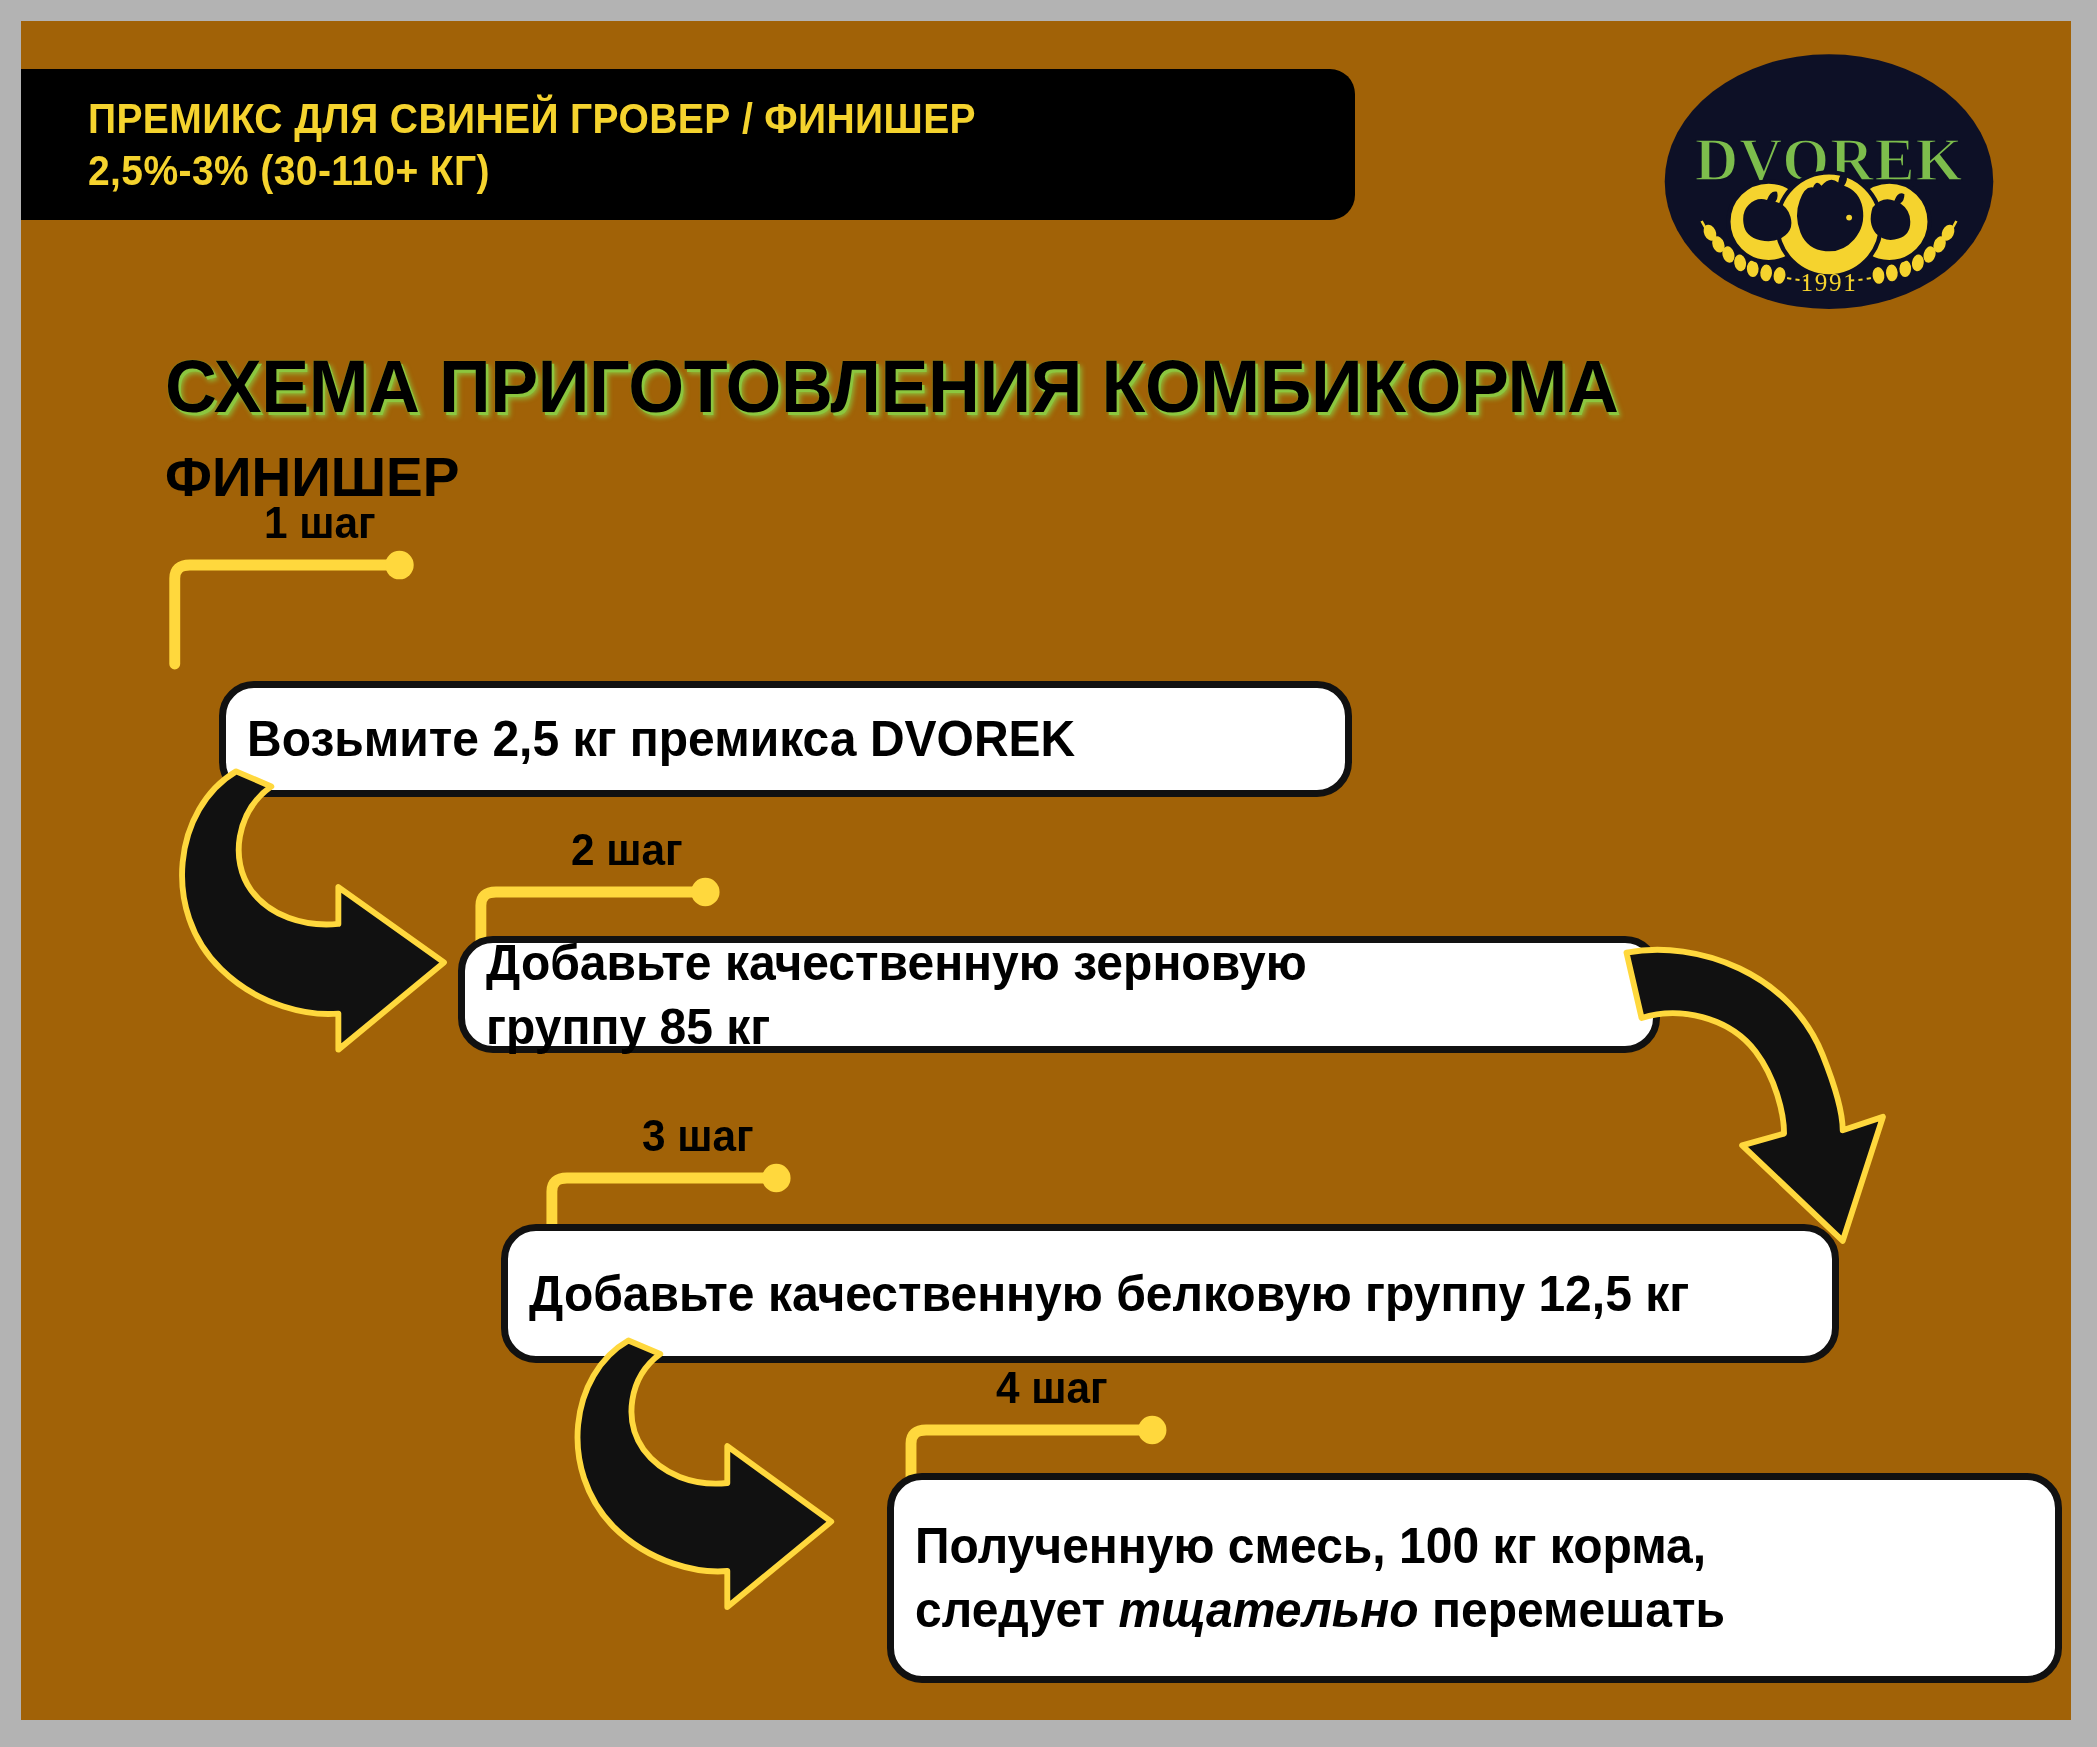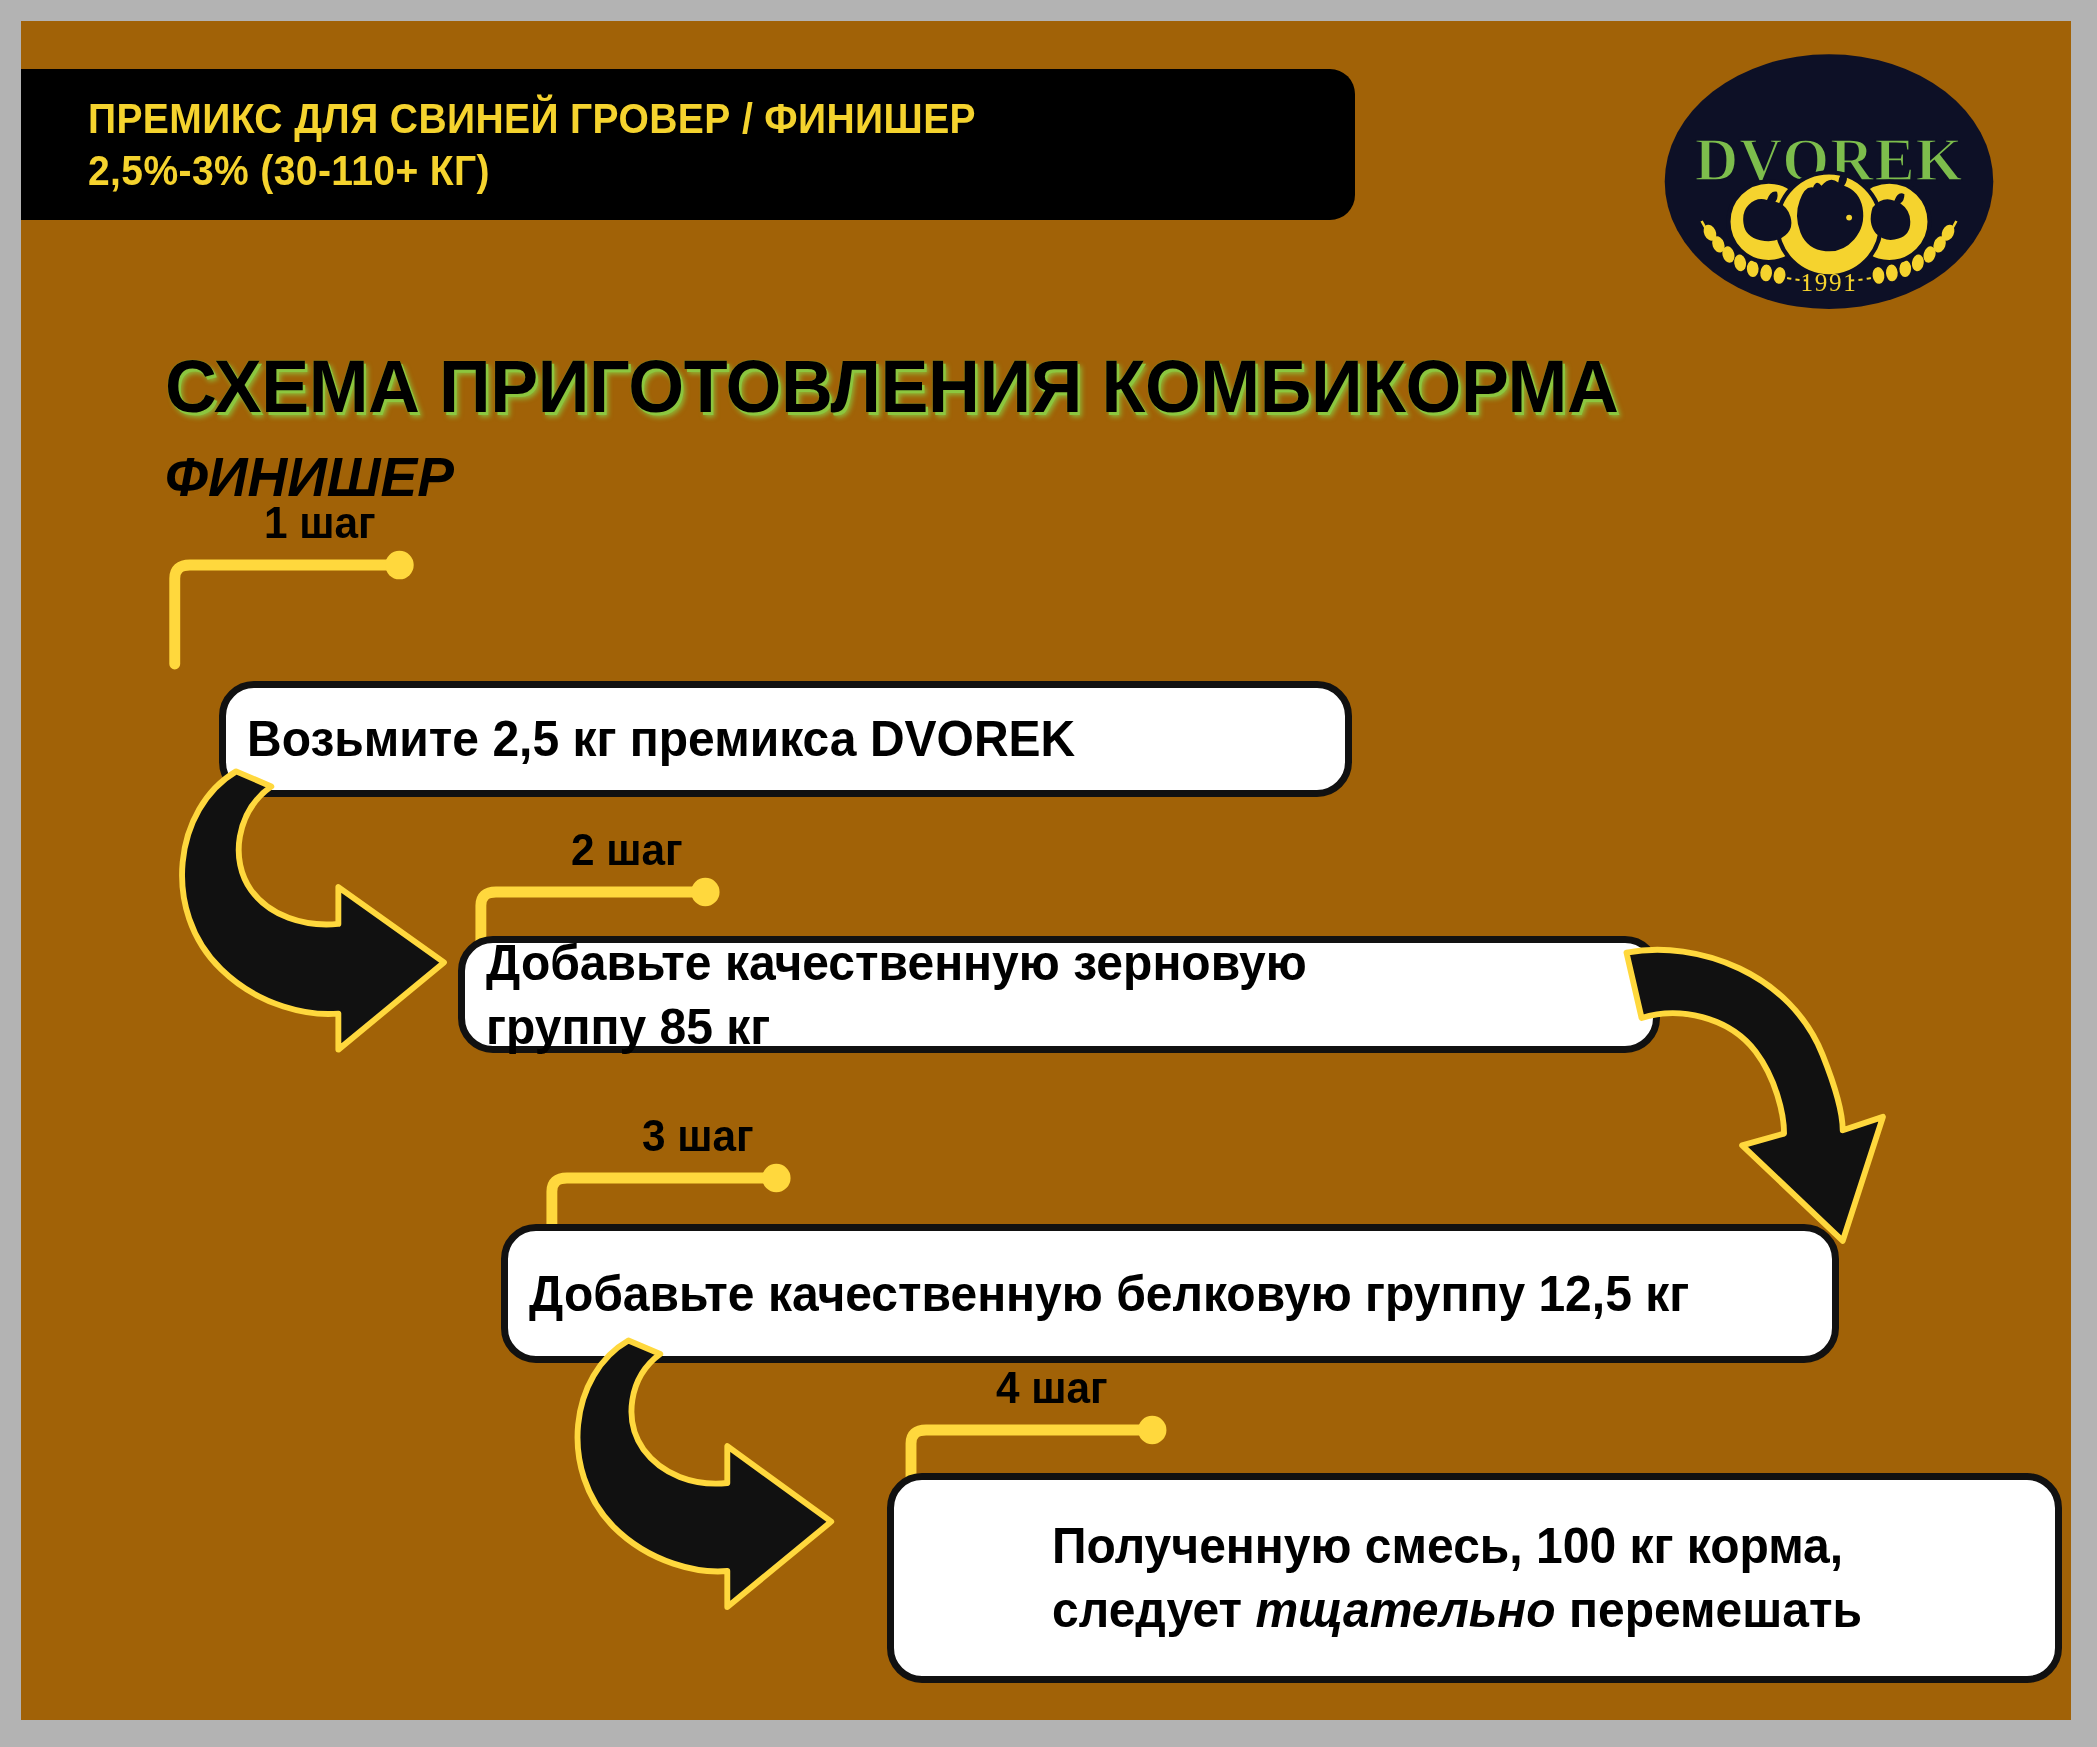--- a/index.html
+++ b/index.html
@@ -37,21 +37,21 @@
   
   #page-title{
     position:absolute; left:144px; top:323px;
     font-size:74px; font-weight:bold; color:#000;
     letter-spacing:-0.4px; white-space:nowrap;
     text-shadow:0 0 0.8px #8cc63f, 2.5px 3.4px 0 #8cc63f, 4.2px 5px 5.9px rgba(140,198,63,.85);
     transform:scaleX(0.97); transform-origin:left top;
   }
   #subtitle{
     position:absolute; left:144px; top:424px;
-    font-size:55px; font-weight:bold; font-style:italic; color:#000;
+    font-size:55px; font-weight:bold; color:#000;
     letter-spacing:0px; white-space:nowrap;
   }
 
   
   .step-label{
     position:absolute; font-size:45px; font-weight:bold; color:#000;
     white-space:nowrap; transform:scaleX(0.94); transform-origin:left top;
   }
 
   
@@ -205,19 +205,19 @@
     </svg>
   </div>
 
   <div class="step-label" style="left:975px;top:1341px;">4 шаг</div>
   <div class="connector" style="left:883px;top:1399px;">
     <svg width="277" height="67" viewBox="0 0 330 80">
       <path d="M8 80 L8 28 Q8 12 26 12 L288 12" fill="none" stroke="#ffd83d" stroke-width="13" stroke-linecap="round"></path>
       <circle cx="296" cy="12" r="17" fill="#ffd83d"></circle>
     </svg>
   </div>
-  <div class="step-box" style="left:866px;top:1452px;width:1175px;height:210px;justify-content:center;">
+  <div class="step-box" style="left:866px;top:1452px;width:1175px;height:210px;">
     <div class="box-text"><span>Полученную смесь, 100 кг корма,
 следует </span><i>тщательно</i><span> перемешать</span></div>
   </div>
 
 </div>
 
 
 </body></html>

